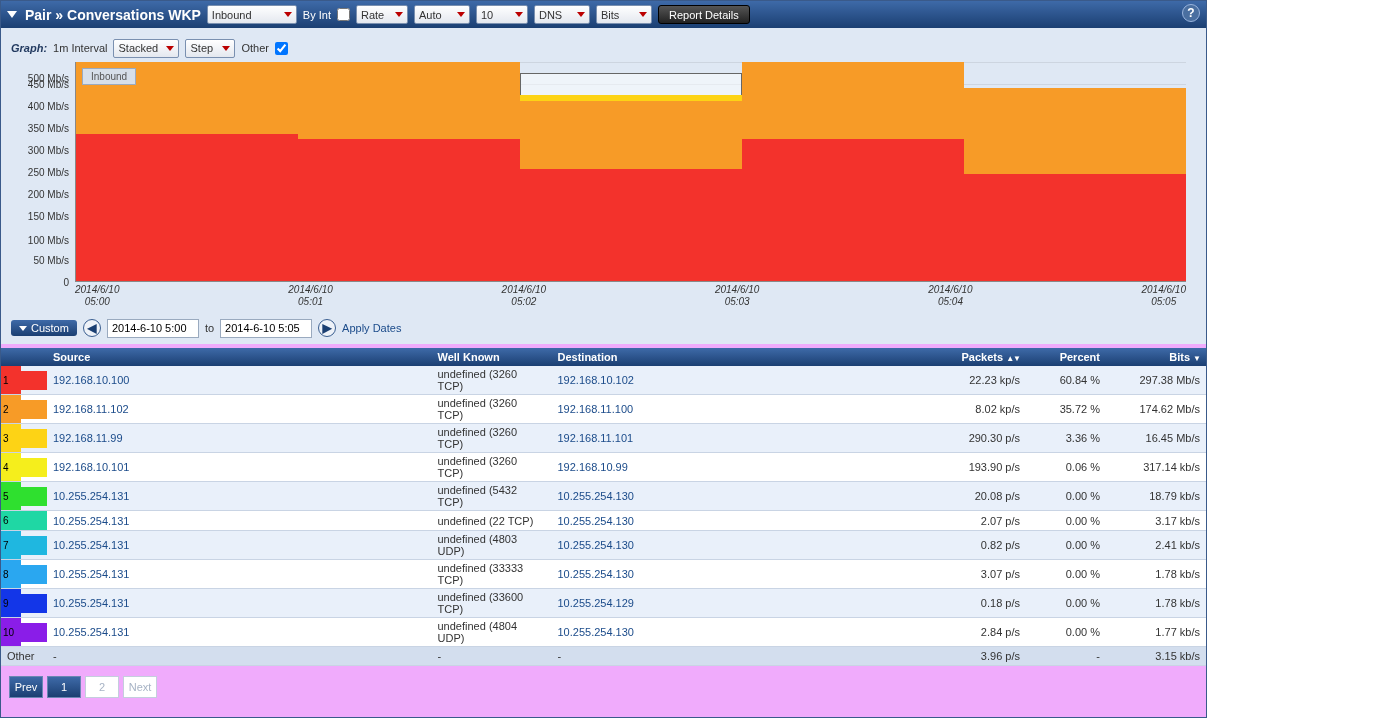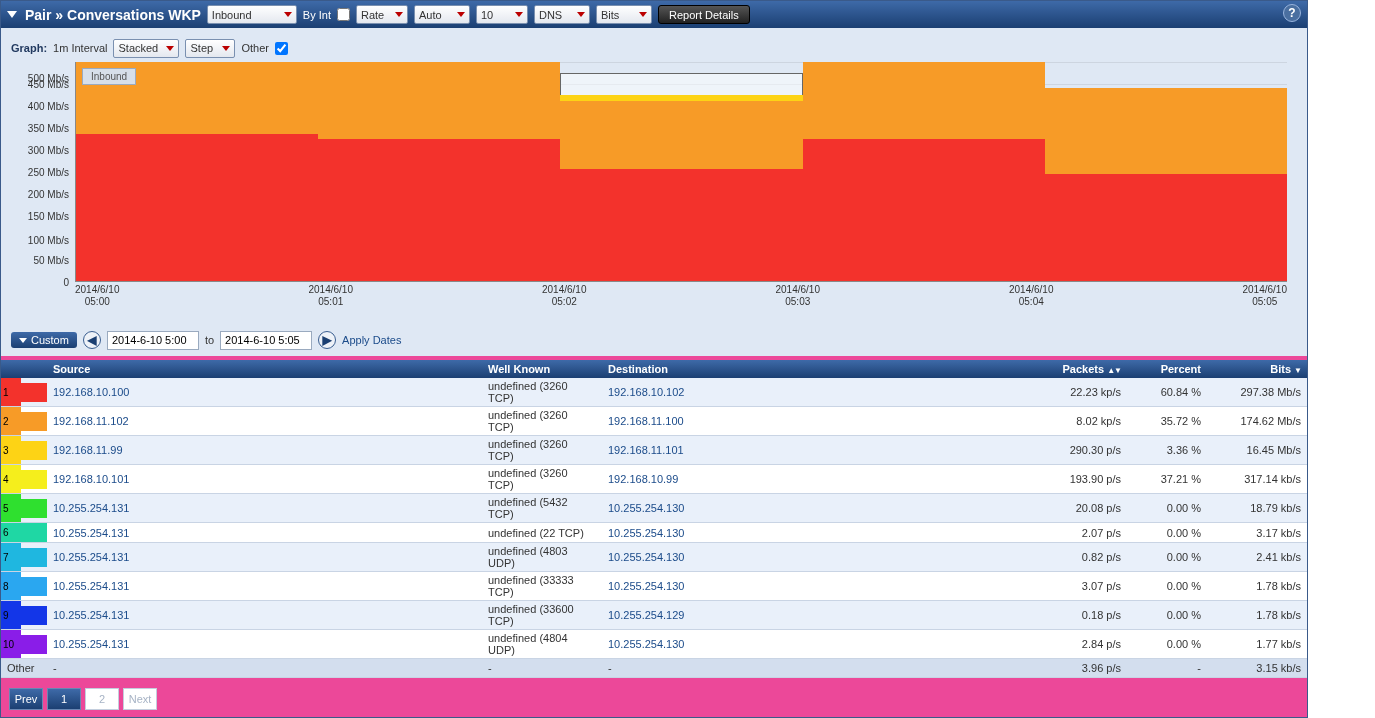--- a/index.html
+++ b/index.html
@@ -1,38 +1,38 @@
 <!DOCTYPE html>
 <html><head>
 <meta charset="utf-8">
 <style>
   *{box-sizing:border-box;margin:0;padding:0;}
   body{font-family:Arial,Helvetica,sans-serif;font-size:11px;background:#fff;color:#333;}
-  .app{border:1px solid #3a5a8a;width:1308px;height:718px;position:relative;background:#ec4899;}
+  .app{border:1px solid #3a5a8a;width:1207px;height:718px;position:relative;background:#f0abfc;}
   .topbar{height:27px;background:linear-gradient(#3e6aa8,#1b3f72);color:#fff;display:flex;align-items:center;padding:0 6px;gap:6px;position:relative;}
   .topbar .tri{width:0;height:0;border-left:5px solid transparent;border-right:5px solid transparent;border-top:7px solid #fff;margin-right:2px;}
   .topbar .title{font-weight:bold;font-size:14px;white-space:nowrap;}
   .sel{height:19px;font-size:11px;background:linear-gradient(#fff,#e4e8ef);border:1px solid #7a90b0;border-radius:2px;padding:0 16px 0 4px;appearance:none;position:relative;color:#333;}
   .sel-wrap{position:relative;display:inline-block;}
   .sel-wrap::after{content:"";position:absolute;right:5px;top:7px;width:0;height:0;border-left:4px solid transparent;border-right:4px solid transparent;border-top:5px solid #b00;pointer-events:none;}
   .chk{width:13px;height:13px;}
   .btn-dark{height:19px;background:linear-gradient(#555,#222);color:#fff;border:1px solid #000;border-radius:3px;padding:0 10px;font-size:11px;cursor:pointer;}
   .help{position:absolute;right:6px;top:3px;width:18px;height:18px;border-radius:50%;background:#4a6fa0;color:#fff;display:flex;align-items:center;justify-content:center;border:1px solid #99b4dd;font-weight:bold;font-size:12px;cursor:pointer;}
   .graph-area{background:#dfe8f4;padding:8px 10px 4px 10px;}
   .graph-ctrl{display:flex;align-items:center;gap:6px;height:24px;}
-  .graph-ctrl .lbl{font-weight:bold;color:#223a60;}
+  .graph-ctrl .lbl{font-weight:bold;color:#223a60;font-style:italic;}
   .chart{position:relative;height:220px;margin-top:2px;}
   .y-axis{position:absolute;left:0;top:0;width:62px;height:100%;}
   .y-tick{position:absolute;right:4px;font-size:10px;color:#333;transform:translateY(-50%);}
   .plot{position:absolute;left:64px;right:10px;top:0;bottom:0;border-left:1px solid #888;border-bottom:1px solid #888;}
   .grid-h{position:absolute;left:0;right:0;border-top:1px solid rgba(0,0,0,.08);}
   .legend-box{position:absolute;left:6px;top:6px;background:#d7dfe9;border:1px solid #9aaabf;color:#555;font-size:10px;padding:2px 8px;}
   .x-axis{margin-left:64px;margin-right:10px;display:flex;justify-content:space-between;padding-top:2px;}
-  .x-tick{font-size:10px;color:#333;text-align:center;line-height:1.2;}
-  .date-row{display:flex;align-items:center;gap:6px;margin-top:20px;height:24px;}
+  .x-tick{font-size:10px;color:#333;text-align:center;line-height:1.2;font-style:italic;}
+  .date-row{display:flex;align-items:center;gap:6px;margin-top:8px;height:24px;}
   .pill{background:linear-gradient(#3e6aa8,#1b3f72);color:#fff;border-radius:3px;padding:2px 8px;display:flex;align-items:center;gap:4px;font-size:11px;}
   .pill .tri-sm{width:0;height:0;border-left:4px solid transparent;border-right:4px solid transparent;border-top:5px solid #fff;}
   .circle-btn{width:18px;height:18px;border:1px solid #3a5e90;border-radius:50%;background:#eef2f8;color:#1b3f72;display:flex;align-items:center;justify-content:center;font-size:12px;cursor:pointer;font-weight:bold;}
   .txt{height:19px;border:1px solid #9aaabf;padding:0 4px;font-size:11px;width:92px;}
   .link{color:#1b4b8a;cursor:pointer;}
   .table-wrap{margin-top:4px;}
   table{width:100%;border-collapse:collapse;font-size:11px;}
   thead th{background:linear-gradient(#3e6aa8,#1b3f72);color:#fff;text-align:left;padding:3px 6px;font-weight:bold;white-space:nowrap;}
   thead th.r{text-align:right;}
   tbody td{padding:2px 6px;border-bottom:1px solid #c9d4e4;vertical-align:middle;height:19px;}
@@ -229,21 +229,21 @@
           </tr>
           <tr class="row-even">
             <td class="cidx" style="background:#f5ee1c">4</td>
             <td class="csw">
               <span class="swatch" style="background:#f5ee1c"></span>
             </td>
             <td class="ip">192.168.10.101</td>
             <td>undefined (3260 TCP)</td>
             <td class="ip">192.168.10.99</td>
             <td class="r">193.90 p/s</td>
-            <td class="r">37.21 %</td>
+            <td class="r">0.06 %</td>
             <td class="r">317.14 kb/s</td>
           </tr>
           <tr class="row-odd">
             <td class="cidx" style="background:#2fe02f">5</td>
             <td class="csw">
               <span class="swatch" style="background:#2fe02f"></span>
             </td>
             <td class="ip">10.255.254.131</td>
             <td>undefined (5432 TCP)</td>
             <td class="ip">10.255.254.130</td>

